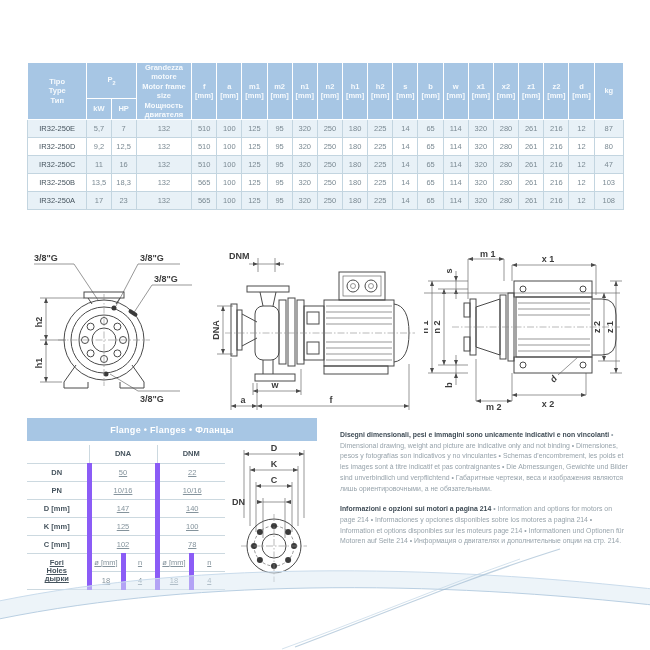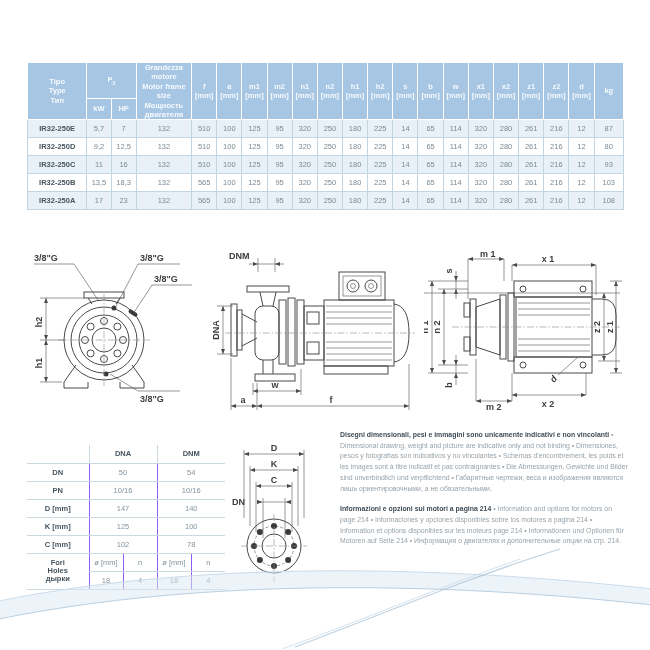--- a/index.html
+++ b/index.html
@@ -9,42 +9,42 @@
 
   
   table.main { position:absolute; left:27px; top:62px; width:597px; border-collapse:collapse; table-layout:fixed; }
   table.main th { background:#a7c6e4; color:#f6fafd; font-weight:bold; text-align:center; vertical-align:middle;
                   border:1px solid #ffffff; font-size:7.5px; line-height:1.25; white-space:pre-line; }
   table.main th.toprow { height:36px; }
   table.main th sub { font-size:5.5px; }
   table.main td { border:1px solid #c3d5e0; text-align:center; vertical-align:middle;
                   font-size:7.5px; color:#7b8a93; height:18px; background:#ffffff; }
   table.main tbody tr:nth-child(odd) td { background:#e8f1f7; }
-  table.main td.type { font-weight:bold; color:#46545e; }
+  table.main td.type { font-weight:normal; color:#46545e; }
   table.main th.dim { font-size:7.5px; }
 
   
   svg text { font-family:"Liberation Sans", sans-serif; }
   .dwg { position:absolute; }
   .dlab { font-size:9px; font-weight:bold; fill:#3c3c3c; }
   .thin  { stroke:#6b6b6b; stroke-width:0.7; fill:none; }
   .line  { stroke:#4a4a4a; stroke-width:1; fill:none; }
   .axis  { stroke:#8a8a8a; stroke-width:0.6; fill:none; stroke-dasharray:7 2 1.5 2; }
 
   
   .flange-panel { position:absolute; left:27px; top:418px; width:290px; height:168px; background:#ffffff; }
   .flange-title { height:23px; background:#a7c6e4; color:#ffffff; font-weight:bold; font-size:9px;
                   display:flex; align-items:center; justify-content:center; letter-spacing:0.3px; }
   table.flange { position:absolute; left:0; top:27px; width:198px; border-collapse:collapse; table-layout:fixed; }
   table.flange td, table.flange th { font-size:7.5px; height:18px; text-align:center; vertical-align:middle;
                   border-bottom:1px solid #ccd9e0; }
   table.flange .lab { font-weight:bold; color:#46545e; }
-  table.flange .val { color:#84939c; border-left:1px solid #8b5cf6; }
+  table.flange .val { color:#84939c; border-left:5px solid #8b5cf6;text-decoration:underline; }
   table.flange .hdr { font-weight:bold; color:#46545e; border-left:1px solid #ccd9e0; }
-  table.flange .multiline { white-space:pre-line; line-height:1.1; }
+  table.flange .multiline { white-space:pre-line; line-height:1.1;text-decoration:underline; }
   .flange-svg { position:absolute; left:204px; top:24px; }
 
   
   .notes { position:absolute; left:340px; top:430px; width:288px; }
   .notes p { font-size:6.9px; line-height:1.55; color:#97a3ab; margin-bottom:10px; text-align:left; }
   .notes .lead { font-weight:bold; color:#3e4b55; }
 
   
   .swoosh { position:absolute; left:0; top:535px; pointer-events:none; }
 </style>
@@ -173,21 +173,21 @@
           <td>180</td>
           <td>225</td>
           <td>14</td>
           <td>65</td>
           <td>114</td>
           <td>320</td>
           <td>280</td>
           <td>261</td>
           <td>216</td>
           <td>12</td>
-          <td>93</td>
+          <td>47</td>
       </tr>
       <tr>
         <td class="type">IR32-250B</td>
         <td>13,5</td>
           <td>18,3</td>
           <td>132</td>
           <td>565</td>
           <td>100</td>
           <td>125</td>
           <td>95</td>
@@ -430,39 +430,40 @@
     <text class="dlab" x="16" y="76" transform="rotate(-90 16 76)" text-anchor="middle">n 2</text>
     <text class="dlab" x="28" y="134" transform="rotate(-90 28 134)" text-anchor="middle">b</text>
     <text class="dlab" x="62" y="159">m 2</text>
     <text class="dlab" x="124" y="156" text-anchor="middle">x 2</text>
     <text class="dlab" x="176" y="76" transform="rotate(-90 176 76)" text-anchor="middle">z 2</text>
     <text class="dlab" x="189" y="76" transform="rotate(-90 189 76)" text-anchor="middle">z 1</text>
     <text class="dlab" x="130" y="132" transform="rotate(-50 130 132)" font-style="italic">d</text>
   </svg>
 
   <div class="flange-panel">
+    <div class="flange-title">Flange • Flanges • Фланцы</div>
 
     <table class="flange">
       <colgroup>
           <col style="width:62px">
           <col style="width:34px">
           <col style="width:34px">
           <col style="width:34px">
           <col style="width:34px">
         </colgroup>
       <tbody>
           <tr>
         <td></td>
         <td colspan="2" class="hdr">DNA</td>
         <td colspan="2" class="hdr">DNM</td>
       </tr>
       <tr>
         <td class="lab">DN</td>
         <td colspan="2" class="val">50</td>
-        <td colspan="2" class="val">54</td>
+        <td colspan="2" class="val">22</td>
       </tr>
       <tr>
         <td class="lab">PN</td>
         <td colspan="2" class="val">10/16</td>
         <td colspan="2" class="val">10/16</td>
       </tr>
       <tr>
         <td class="lab">D [mm]</td>
         <td colspan="2" class="val">147</td>
         <td colspan="2" class="val">140</td>

